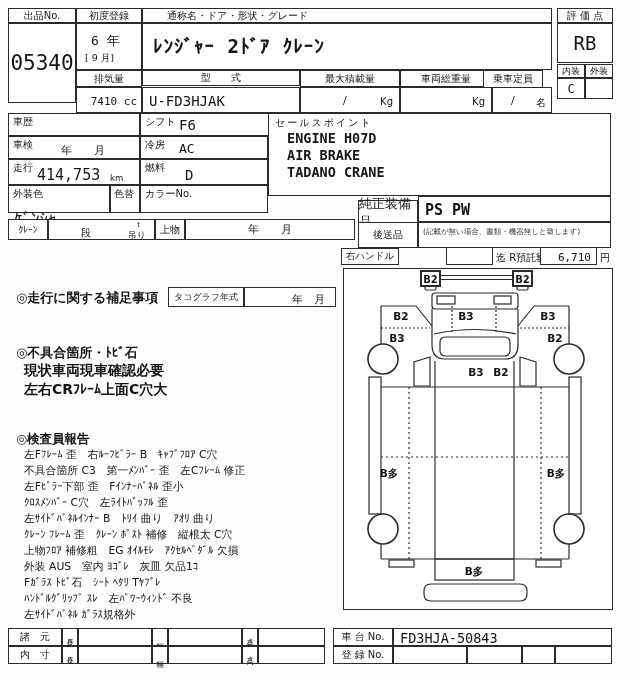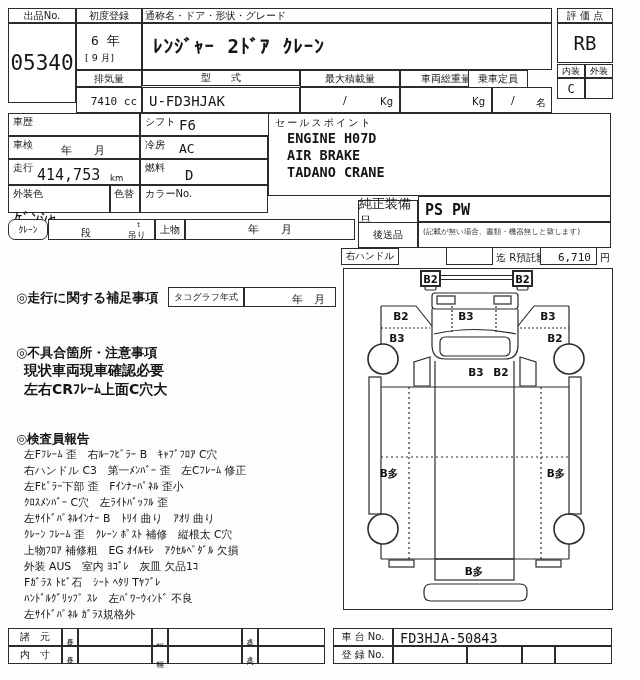--- a/index.html
+++ b/index.html
@@ -24,21 +24,21 @@
 
   <div class="c cent lbl" style="left:8px;top:8px;width:68px;height:15px;">出品No.</div>
   <div class="c cent mono" style="left:8px;top:23px;width:68px;height:80px;font-size:21px;">05340</div>
 
   <div class="c cent lbl" style="left:76px;top:8px;width:66px;height:15px;">初度登録</div>
   <div class="c" style="left:76px;top:23px;width:66px;height:47px;">
     <div class="t mono" style="left:14px;top:8px;font-size:13px;">6 年</div>
     <div class="t" style="left:8px;top:28px;font-size:9.5px;">[ 9 月]</div>
   </div>
 
-  <div class="c lbl" style="left:142px;top:8px;width:410px;height:15px;padding:2px 0 0 2px;">通称名・ドア・形状・グレード</div>
+  <div class="c lbl" style="left:142px;top:8px;width:410px;height:15px;padding:2px 0 0 24px;">通称名・ドア・形状・グレード</div>
   <div class="c" style="left:142px;top:23px;width:410px;height:47px;">
     <div class="t mono" style="left:10px;top:11px;font-size:19px;font-weight:bold;letter-spacing:1px;">ﾚﾝｼﾞｬｰ 2ﾄﾞｱ ｸﾚｰﾝ</div>
   </div>
 
   <div class="c cent lbl" style="left:76px;top:70px;width:66px;height:17px;">排気量</div>
   <div class="c mono" style="left:76px;top:87px;width:66px;height:26px;font-size:11px;text-align:right;padding:7px 4px 0 0;">7410 cc</div>
 
   <div class="c cent lbl" style="left:142px;top:70px;width:158px;height:16px;">型　　式</div>
   <div class="c mono" style="left:142px;top:87px;width:158px;height:26px;font-size:14px;padding:5px 0 0 6px;">U-FD3HJAK</div>
 
@@ -46,21 +46,21 @@
   <div class="c" style="left:300px;top:87px;width:100px;height:26px;">
     <span class="t" style="left:42px;top:6px;font-size:11px;">/</span>
     <span class="t" style="right:6px;top:8px;font-size:10px;">Kg</span>
   </div>
 
   <div class="c cent lbl" style="left:400px;top:70px;width:92px;height:17px;">車両総重量</div>
   <div class="c" style="left:400px;top:87px;width:92px;height:26px;">
     <span class="t" style="right:6px;top:8px;font-size:10px;">Kg</span>
   </div>
 
-  <div class="c cent lbl" style="left:468px;top:70px;width:60px;height:18px;">乗車定員</div>
+  <div class="c cent lbl" style="left:483px;top:70px;width:60px;height:18px;">乗車定員</div>
   <div class="c" style="left:492px;top:87px;width:60px;height:26px;">
     <span class="t" style="left:18px;top:6px;font-size:11px;">/</span>
     <span class="t" style="right:5px;top:8px;font-size:10px;">名</span>
   </div>
 
   <div class="c cent lbl" style="left:557px;top:8px;width:56px;height:15px;">評 価 点</div>
   <div class="c cent mono" style="left:557px;top:23px;width:56px;height:40px;font-size:19px;">RB</div>
   <div class="c cent lbl9" style="left:557px;top:64px;width:28px;height:14px;">内装</div>
   <div class="c cent lbl9" style="left:585px;top:64px;width:28px;height:14px;">外装</div>
   <div class="c cent mono" style="left:557px;top:78px;width:28px;height:21px;font-size:12px;">C</div>
@@ -91,21 +91,21 @@
     <span class="t mono" style="left:44px;top:7px;font-size:14px;">D</span>
   </div>
 
   <div class="c" style="left:8px;top:185px;width:102px;height:28px;text-align:right;">
     <span class="t lbl" style="left:4px;top:3px;">外装色</span>
     <span class="t" style="left:5px;top:23px;font-size:17px;">ｹﾞﾝｼｬ</span>
   </div>
   <div class="c lbl" style="left:110px;top:185px;width:30px;height:28px;padding:3px 0 0 3px;">色替</div>
   <div class="c lbl" style="left:140px;top:185px;width:128px;height:28px;padding:3px 10px 0 4px;">カラーNo.</div>
 
-  <div class="c cent" style="left:8px;top:219px;width:40px;height:21px;font-size:9.5px;border-radius:7px;">ｸﾚｰﾝ</div>
+  <div class="c cent" style="left:8px;top:219px;width:40px;height:21px;font-size:9.5px;">ｸﾚｰﾝ</div>
   <div class="c" style="left:48px;top:219px;width:107px;height:21px;">
     <span class="t lbl" style="left:32px;top:8px;">段</span>
     <span class="t" style="right:14px;top:1px;font-size:7px;">t</span>
     <span class="t" style="right:8px;top:9px;font-size:9px;">吊り</span>
   </div>
   <div class="c cent lbl" style="left:155px;top:219px;width:30px;height:21px;">上物</div>
   <div class="c cent" style="left:185px;top:219px;width:170px;height:21px;font-size:11px;">年　　月</div>
 
   <div class="c" style="left:268px;top:113px;width:343px;height:83px;">
     <span class="t lbl" style="left:6px;top:4px;letter-spacing:2px;">セールスポイント</span>
@@ -125,30 +125,30 @@
   <span class="t" style="left:404px;top:251px;font-size:10px;margin-top:40px;">名変通知</span>
   <div class="c" style="left:446px;top:247px;width:47px;height:18px;"></div>
   <span class="t" style="left:496px;top:251px;font-size:10px;">迄 R預託額</span>
   <div class="c mono" style="left:540px;top:247px;width:57px;height:18px;font-size:11px;text-align:right;padding:3px 5px 0 0;">6,710</div>
   <span class="t" style="left:600px;top:251px;font-size:10px;">円</span>
 
   <span class="t" style="left:16px;top:289px;font-size:13px;font-weight:600;">◎走行に関する補足事項</span>
   <div class="c cent" style="left:168px;top:287px;width:76px;height:20px;font-size:9px;">タコグラフ年式</div>
   <div class="c" style="left:244px;top:287px;width:92px;height:20px;font-size:11px;text-align:right;padding:4px 10px 0 0;">年　月</div>
 
-  <span class="t" style="left:16px;top:344px;font-size:13px;font-weight:600;">◎不具合箇所・注意事項</span>
+  <span class="t" style="left:16px;top:344px;font-size:13px;font-weight:600;">◎不具合箇所・ﾄﾋﾞ石</span>
   <div class="t" style="left:24px;top:361px;font-size:14px;font-weight:600;line-height:19px;">
     <div>現状車両現車確認必要</div>
     <div>左右CRﾌﾚｰﾑ上面C穴大</div>
   </div>
 
   <span class="t" style="left:16px;top:431px;font-size:12.5px;font-weight:600;">◎検査員報告</span>
   <div class="t" style="left:24px;top:447px;width:312px;font-size:10.8px;line-height:16px;white-space:nowrap;">
     <div>左Fﾌﾚｰﾑ 歪　右ﾙｰﾌﾋﾟﾗｰ B　ｷｬﾌﾞﾌﾛｱ C穴</div>
-    <div>右ハンドル C3　第一ﾒﾝﾊﾞｰ 歪　左Cﾌﾚｰﾑ 修正</div>
+    <div>不具合箇所 C3　第一ﾒﾝﾊﾞｰ 歪　左Cﾌﾚｰﾑ 修正</div>
     <div>左Fﾋﾟﾗｰ下部 歪　Fｲﾝﾅｰﾊﾟﾈﾙ 歪小</div>
     <div>ｸﾛｽﾒﾝﾊﾞｰ C穴　左ﾗｲﾄﾊﾞｯﾌﾙ 歪</div>
     <div>左ｻｲﾄﾞﾊﾟﾈﾙｲﾝﾅｰ B　ﾄﾘｲ 曲り　ｱｵﾘ 曲り</div>
     <div>ｸﾚｰﾝ ﾌﾚｰﾑ 歪　ｸﾚｰﾝ ﾎﾟｽﾄ 補修　縦根太 C穴</div>
     <div>上物ﾌﾛｱ 補修粗　EG ｵｲﾙﾓﾚ　ｱｸｾﾙﾍﾟﾀﾞﾙ 欠損</div>
     <div>外装 AUS　室内 ﾖｺﾞﾚ　灰皿 欠品1ｺ</div>
     <div>Fｶﾞﾗｽ ﾄﾋﾞ石　ｼｰﾄ ﾍﾀﾘ Tﾔﾌﾞﾚ</div>
     <div>ﾊﾝﾄﾞﾙｸﾞﾘｯﾌﾟ ｽﾚ　左ﾊﾟﾜｰｳｨﾝﾄﾞ 不良</div>
     <div>左ｻｲﾄﾞﾊﾟﾈﾙ ｶﾞﾗｽ規格外</div>
   </div>

